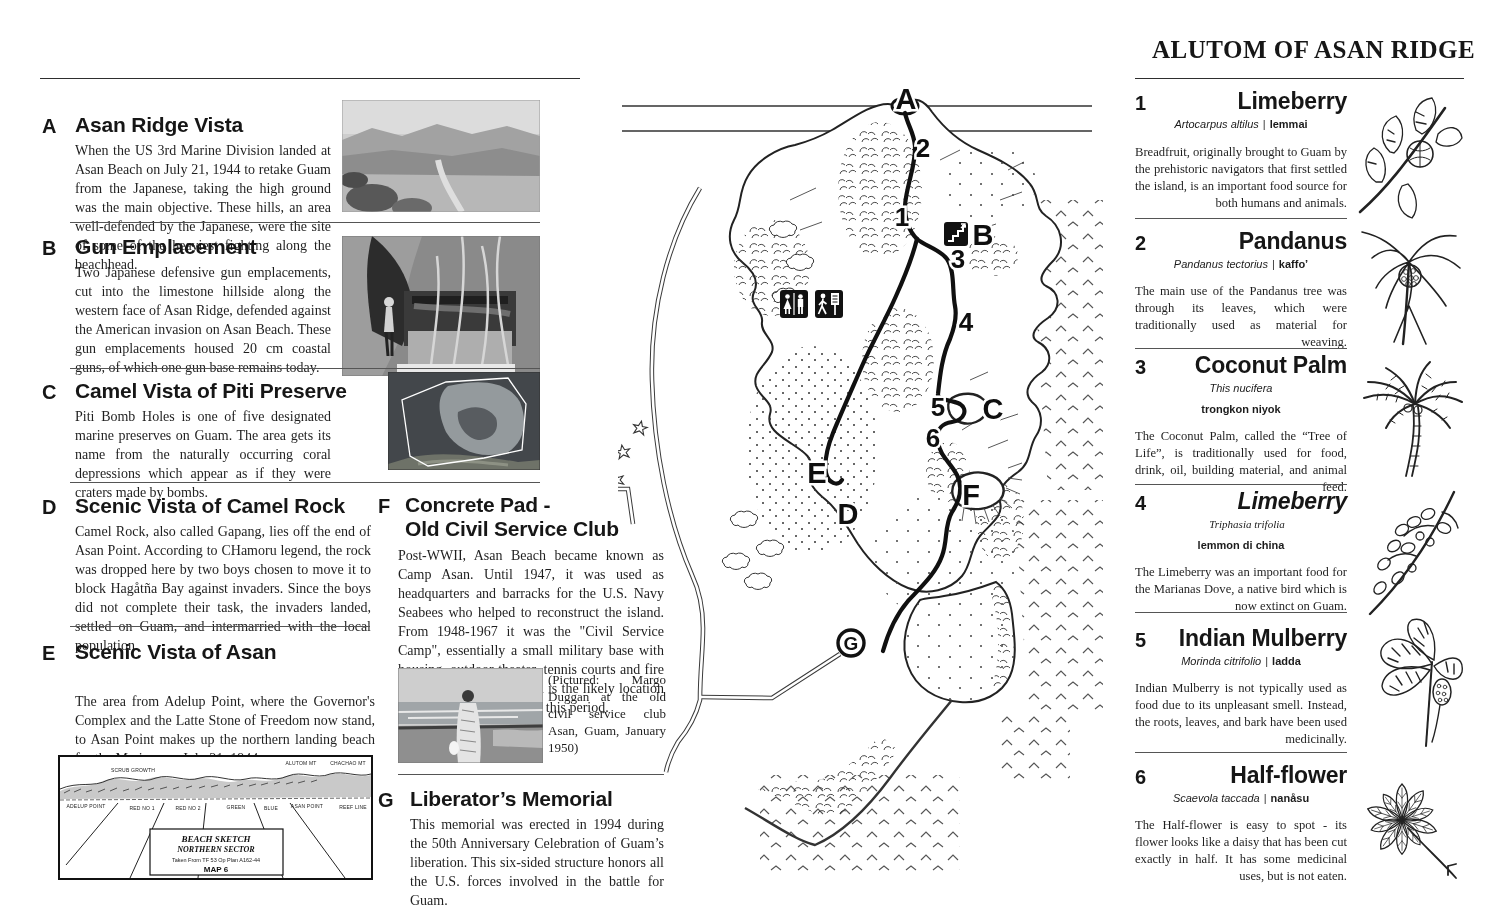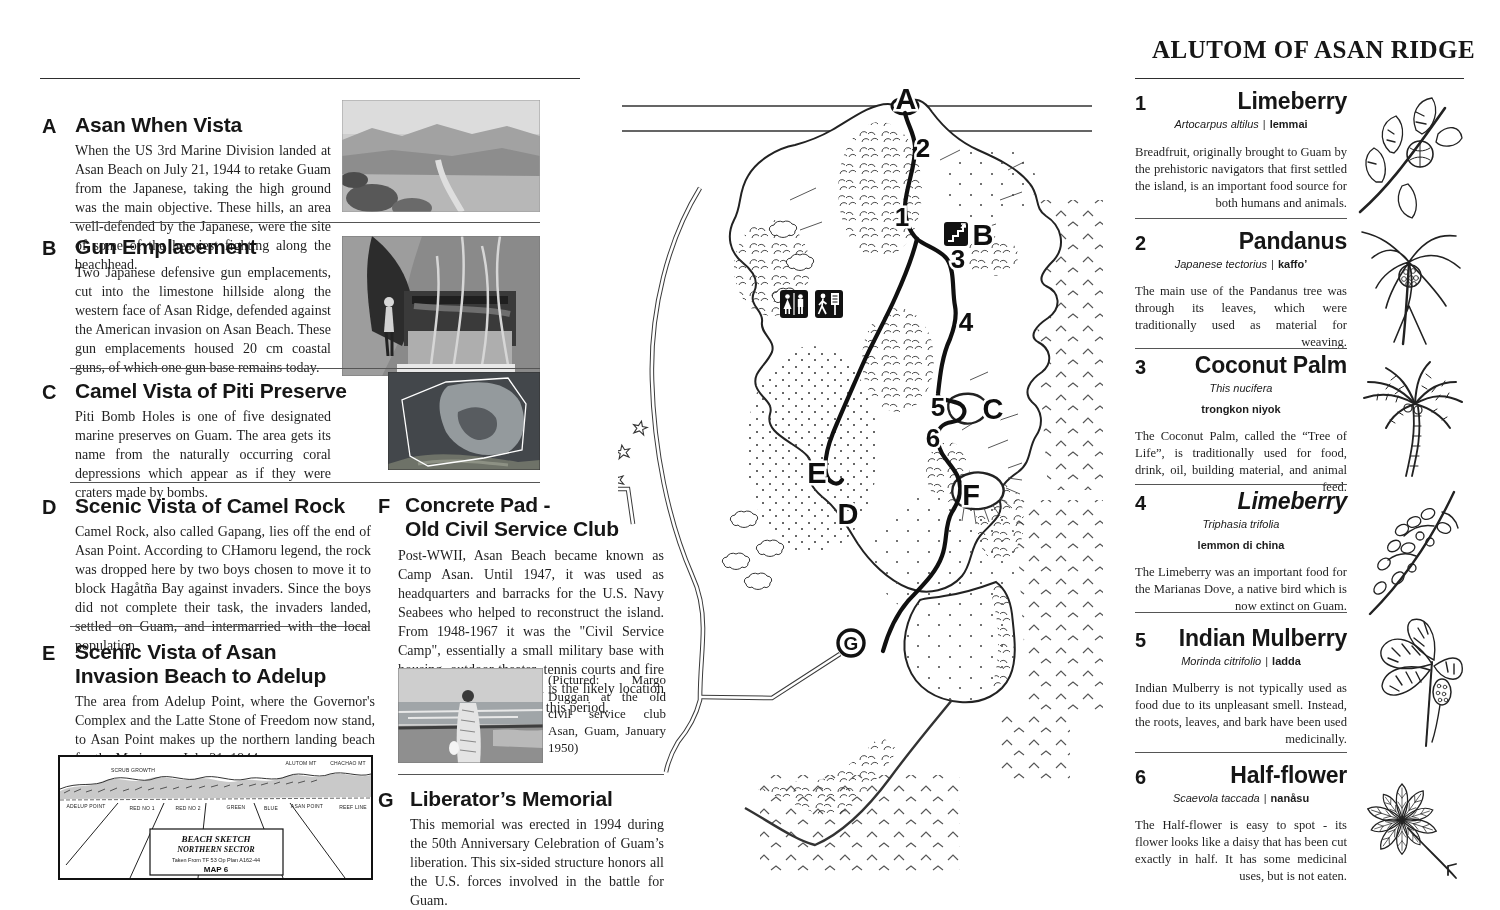--- a/index.html
+++ b/index.html
@@ -53,21 +53,21 @@
 </head>
 <body>
 
 <div id="page">
 
   <div class="col" style="left:40px;top:36px;width:540px;height:860px;">
     <div class="rule" style="left:0;top:42px;width:540px;"></div>
 
     <div class="sec">
       <div class="sec-letter" style="left:2px;top:79px;">A</div>
-      <div class="sec-title" style="left:35px;top:77px;width:265px;">Asan When Vista</div>
+      <div class="sec-title" style="left:35px;top:77px;width:265px;">Asan Ridge Vista</div>
       <div class="sec-body" style="left:35px;top:105px;width:256px;">When the US 3rd Marine Division landed at Asan Beach on July 21, 1944 to retake Guam from the Japanese, taking the high ground was the main objective. These hills, an area well-defended by the Japanese, were the site of some of the heaviest fighting along the beachhead.</div>
       <svg class="photo" style="left:302px;top:64px;" width="198" height="112">
         <rect width="198" height="112" fill="#cdcdcd"></rect>
         <rect width="198" height="34" fill="#dcdcdc"></rect>
         <path d="M0 40 L30 28 L60 36 L95 24 L130 34 L165 26 L198 36 L198 60 L0 58 Z" fill="#a2a2a2"></path>
         <path d="M0 56 L50 50 L110 56 L160 48 L198 56 L198 78 L0 76 Z" fill="#8d8d8d"></path>
         <path d="M0 74 L198 76 L198 112 L0 112 Z" fill="#b7b7b7"></path>
         <path d="M120 112 C110 95 100 80 96 60" stroke="#dedede" stroke-width="6" fill="none"></path>
         <ellipse cx="30" cy="98" rx="26" ry="14" fill="#585858"></ellipse>
         <ellipse cx="70" cy="108" rx="20" ry="10" fill="#6a6a6a"></ellipse>
@@ -119,21 +119,20 @@
       <div class="sec-letter" style="left:2px;top:460px;">D</div>
       <div class="sec-title" style="left:35px;top:458px;width:310px;">Scenic Vista of Camel Rock</div>
       <div class="sec-body" style="left:35px;top:486px;width:296px;">Camel Rock, also called Gapang, lies off the end of Asan Point. According to CHamoru legend, the rock was dropped here by two boys chosen to move it to block Hagåtña Bay against invaders. Since the boys did not complete their task, the invaders landed, settled on Guam, and intermarried with the local population.</div>
     </div>
     <div class="thin-rule" style="left:30px;top:590px;width:300px;"></div>
 
     <div class="sec">
       <div class="sec-letter" style="left:2px;top:606px;">E</div>
       <div class="sec-title" style="left:35px;top:604px;width:330px;">
         <span>Scenic Vista of Asan</span><br>
-        <span>Invasion Beach to Adelup</span>
       </div>
       <div class="sec-body" style="left:35px;top:656px;width:300px;">The area from Adelup Point, where the Governor's Complex and the Latte Stone of Freedom now stand, to Asan Point makes up the northern landing beach for the Marines on July 21, 1944.</div>
     </div>
 
     <svg style="position:absolute;left:18px;top:719px;" width="315" height="125" viewBox="0 0 315 125">
       <rect x="1" y="1" width="313" height="123" fill="#fff" stroke="#111" stroke-width="2"></rect>
       <path d="M2 36 C20 28 30 34 45 26 C60 20 75 30 90 24 C105 18 120 28 135 24 C150 20 165 30 180 26 C195 22 210 30 225 22 C240 16 255 26 270 20 C285 16 300 24 313 20 L313 42 L2 44 Z" fill="#c9c9c9"></path>
       <path d="M2 34 C20 26 35 33 50 25 C68 18 82 30 98 23 C112 18 128 28 142 23 C158 18 172 28 188 24 C202 20 214 28 230 21 C244 15 258 25 272 19 C286 15 300 23 313 19" fill="none" stroke="#333" stroke-width="1"></path>
       <path d="M6 38 l6 -3 m4 2 l7 -3 m5 3 l6 -2 m6 2 l7 -3 m5 2 l7 -3 m6 3 l6 -2 m6 1 l7 -3 m6 3 l6 -2 m6 1 l7 -2 m6 2 l6 -2 m7 1 l6 -2 m7 2 l6 -2 m6 1 l7 -2 m6 2 l6 -2 m7 1 l6 -2 m6 2 l7 -2 m5 1 l7 -2 m6 1 l6 -2 m6 2 l7 -2 m5 1 l7 -2 m6 1 l6 -2" stroke="#555" stroke-width="1" fill="none"></path>
       <path d="M2 45 L313 43" stroke="#444" stroke-width=".8" stroke-dasharray="4 2"></path>
@@ -353,21 +352,21 @@
         <circle class="plantline" cx="70" cy="64" r="13" stroke-width="1.6"></circle>
         <path class="plantline" d="M60 58 C66 62 74 62 80 58 M60 70 C66 66 74 66 80 70 M70 51 V77" stroke-width="1"></path>
       </svg>
     </div>
     <div class="thin-rule" style="left:7px;top:182px;width:212px;"></div>
 
     <div>
       <div class="plant-number" style="left:7px;top:196px;">2</div>
       <div class="plant-name" style="left:7px;top:192px;">Pandanus</div>
       <div class="plant-latin-line" style="left:7px;top:222px;">
-        <span class="lat">Japanese tectorius</span><span class="sep">|</span><span class="cham">kaffo’</span>
+        <span class="lat">Pandanus tectorius</span><span class="sep">|</span><span class="cham">kaffo’</span>
       </div>
       <div class="plant-body" style="left:7px;top:247px;">The main use of the Pandanus tree was through its leaves, which were traditionally used as material for weaving.</div>
       <svg class="plant-illus" style="left:226px;top:186px;" width="110" height="125" viewBox="0 0 110 125">
         <path class="plantline" d="M55 40 C38 22 26 14 8 10 M55 40 C44 24 30 26 18 36 M55 40 C70 18 84 12 102 14 M55 40 C76 28 92 34 106 46 M55 40 C68 54 82 68 92 84 M55 40 C44 56 36 70 32 86 M55 40 C60 58 58 74 52 90 M55 40 C40 44 28 54 22 66" stroke-width="1.6"></path>
         <path class="plantline" d="M55 42 C53 70 52 95 49 122" stroke-width="2.4"></path>
         <path class="plantline" d="M55 84 L72 122 M55 84 L40 120" stroke-width="1.6"></path>
         <circle class="plantline" cx="56" cy="54" r="11" stroke-width="1.5"></circle>
         <circle class="plantline" cx="52" cy="50" r="2.4" stroke-width=".8"></circle>
           <circle class="plantline" cx="59" cy="49" r="2.4" stroke-width=".8"></circle>
         <circle class="plantline" cx="50" cy="57" r="2.4" stroke-width=".8"></circle>
@@ -407,21 +406,21 @@
         </g>
         <circle class="plantline" cx="60" cy="58" r="4" stroke-width="1.2"></circle>
         <circle class="plantline" cx="70" cy="60" r="4" stroke-width="1.2"></circle>
       </svg>
     </div>
     <div class="thin-rule" style="left:7px;top:448px;width:212px;"></div>
 
     <div>
       <div class="plant-number" style="left:7px;top:456px;">4</div>
       <div class="plant-name" style="left:7px;top:452px;font-style:italic;">Limeberry</div>
-      <div class="plant-latin-line" style="left:7px;top:482px;">
+      <div class="plant-latin-line" style="left:13px;top:482px;font-family:Liberation Serif, serif;">
         <span class="lat">Triphasia trifolia</span>
       </div>
       <div class="plant-latin-line" style="left:7px;top:503px;">
         <span class="cham">lemmon di china</span>
       </div>
       <div class="plant-body" style="left:7px;top:528px;">The Limeberry was an important food for the Marianas Dove, a native bird which is now extinct on Guam.</div>
       <svg class="plant-illus" style="left:222px;top:448px;" width="114" height="135" viewBox="0 0 114 135">
         <path class="plantline" d="M104 8 C88 42 62 88 20 130" stroke-width="2.4"></path>
         <path class="plantline" d="M84 42 C72 40 62 44 54 52 M66 72 C56 68 46 70 38 76 M92 28 C100 30 106 36 108 44" stroke-width="1.4"></path>
         <g class="plantline" stroke-width="1.3">

